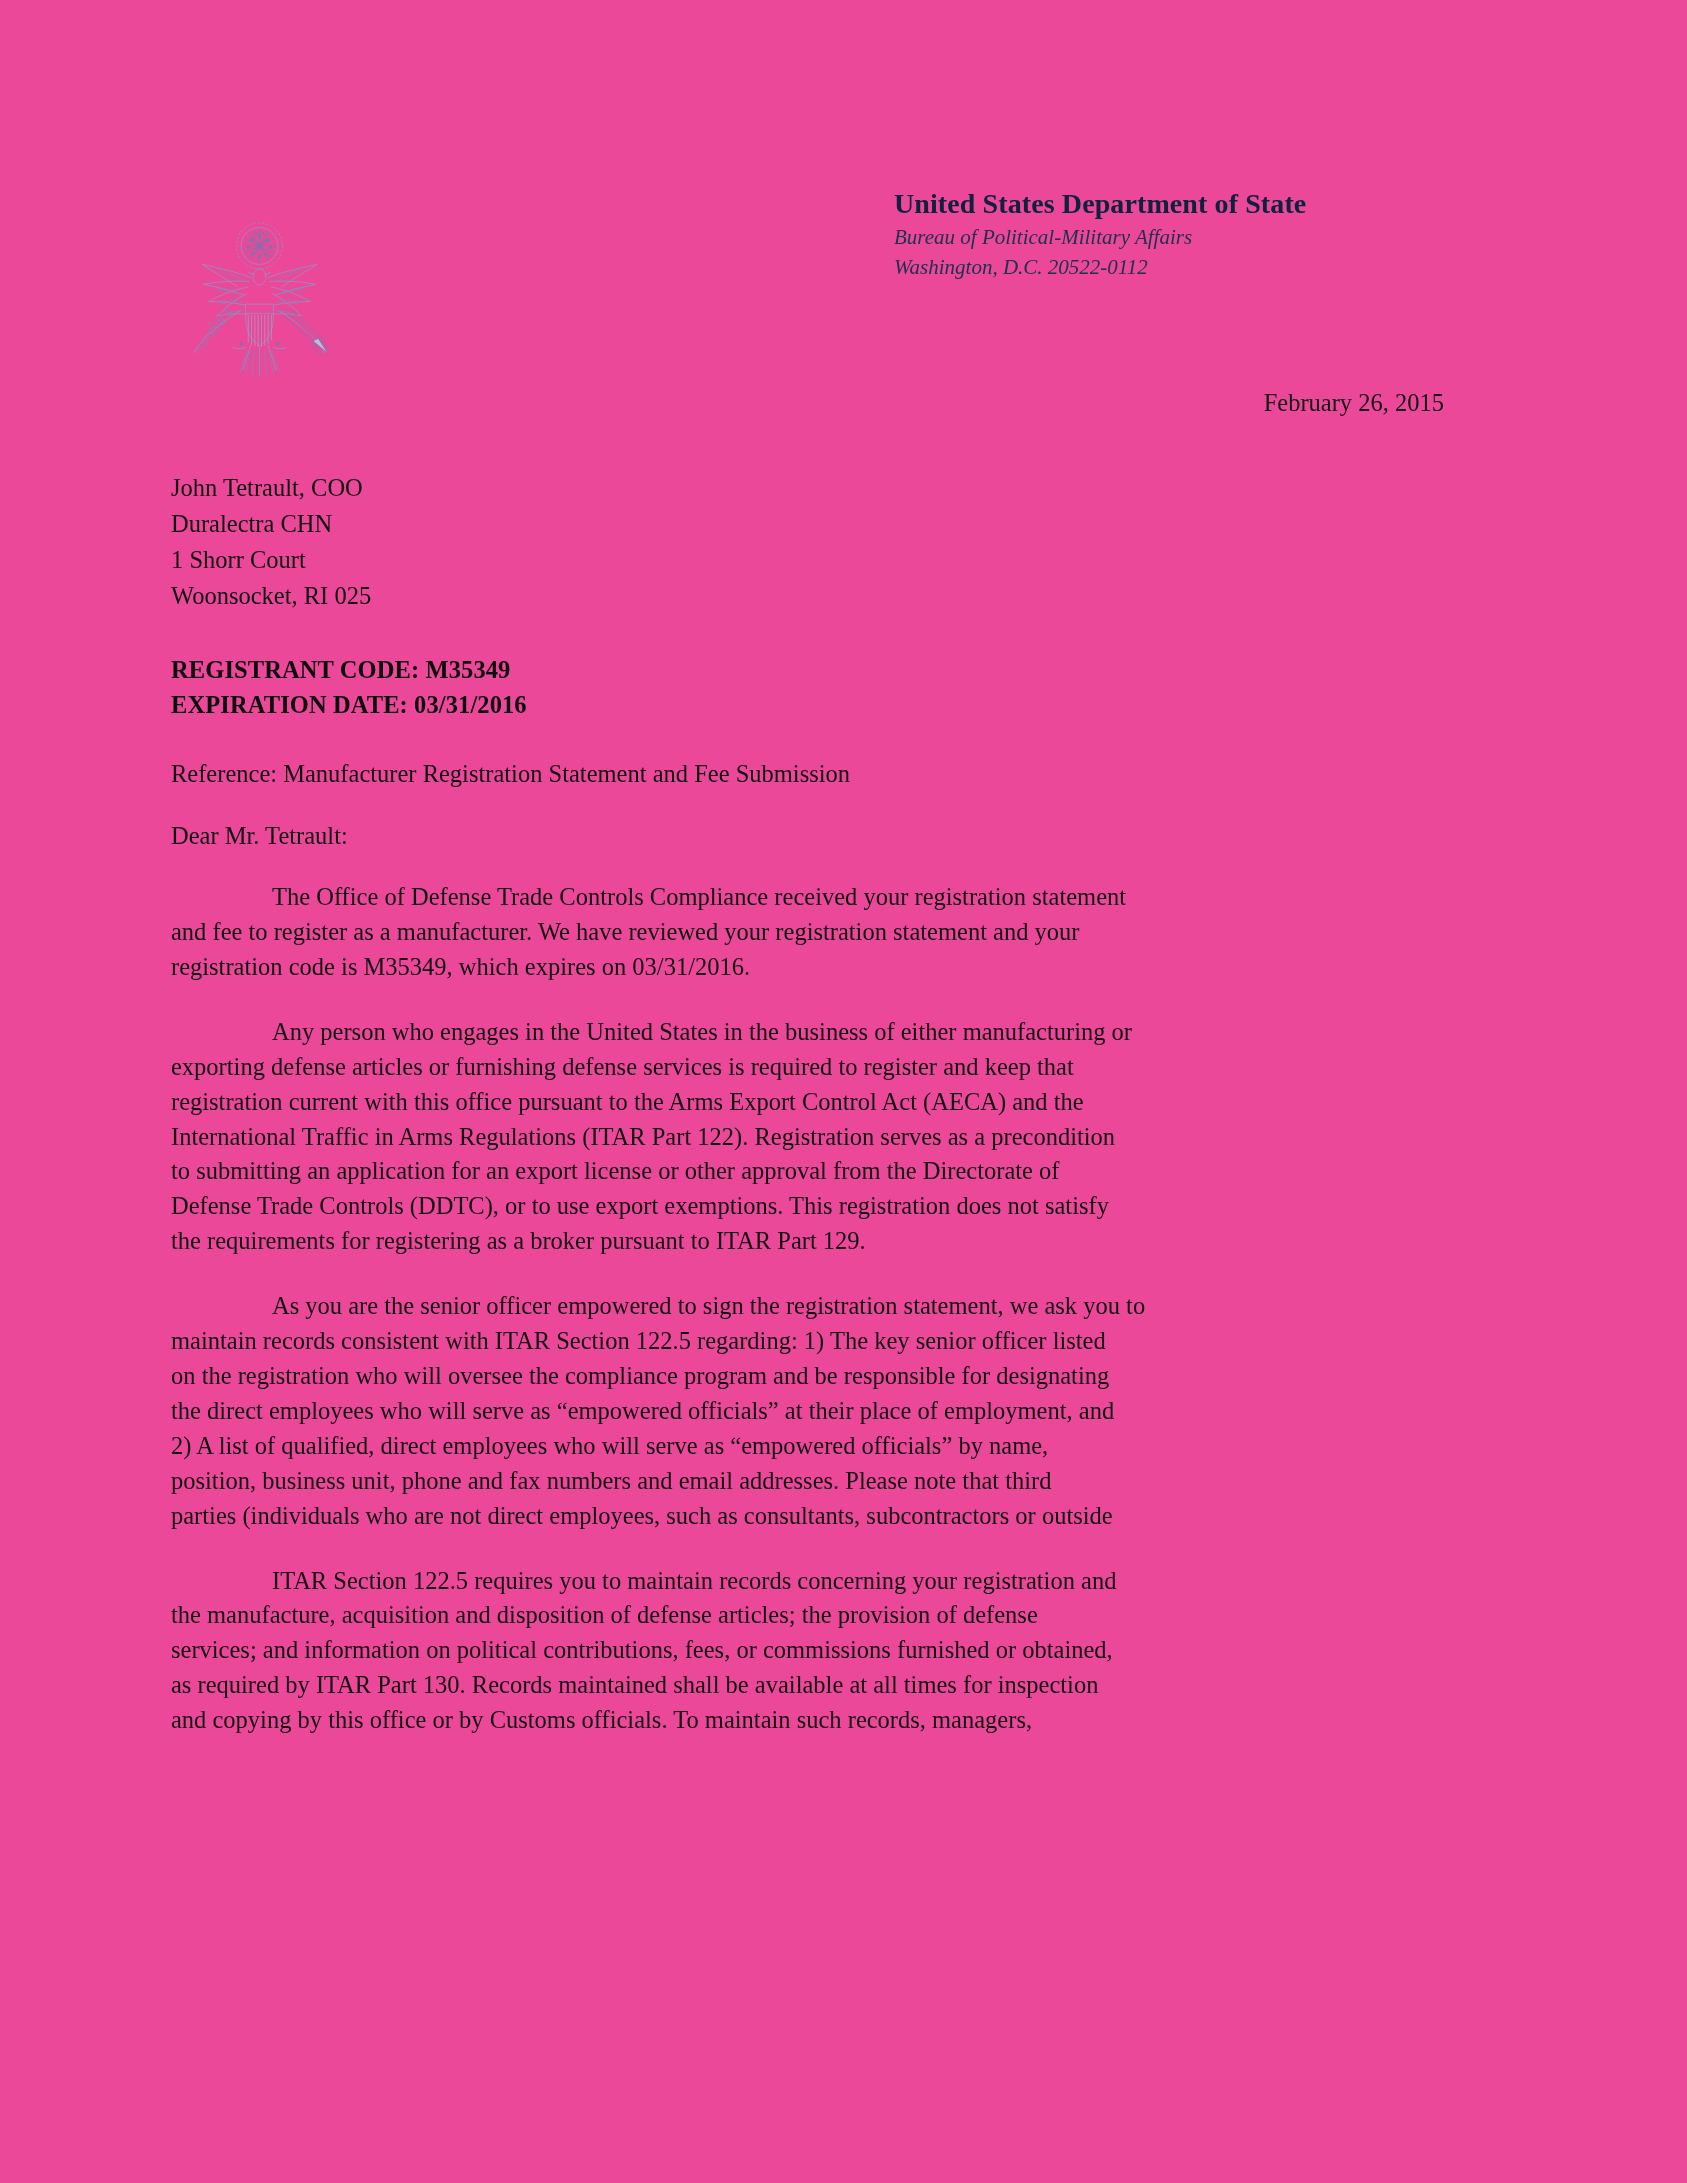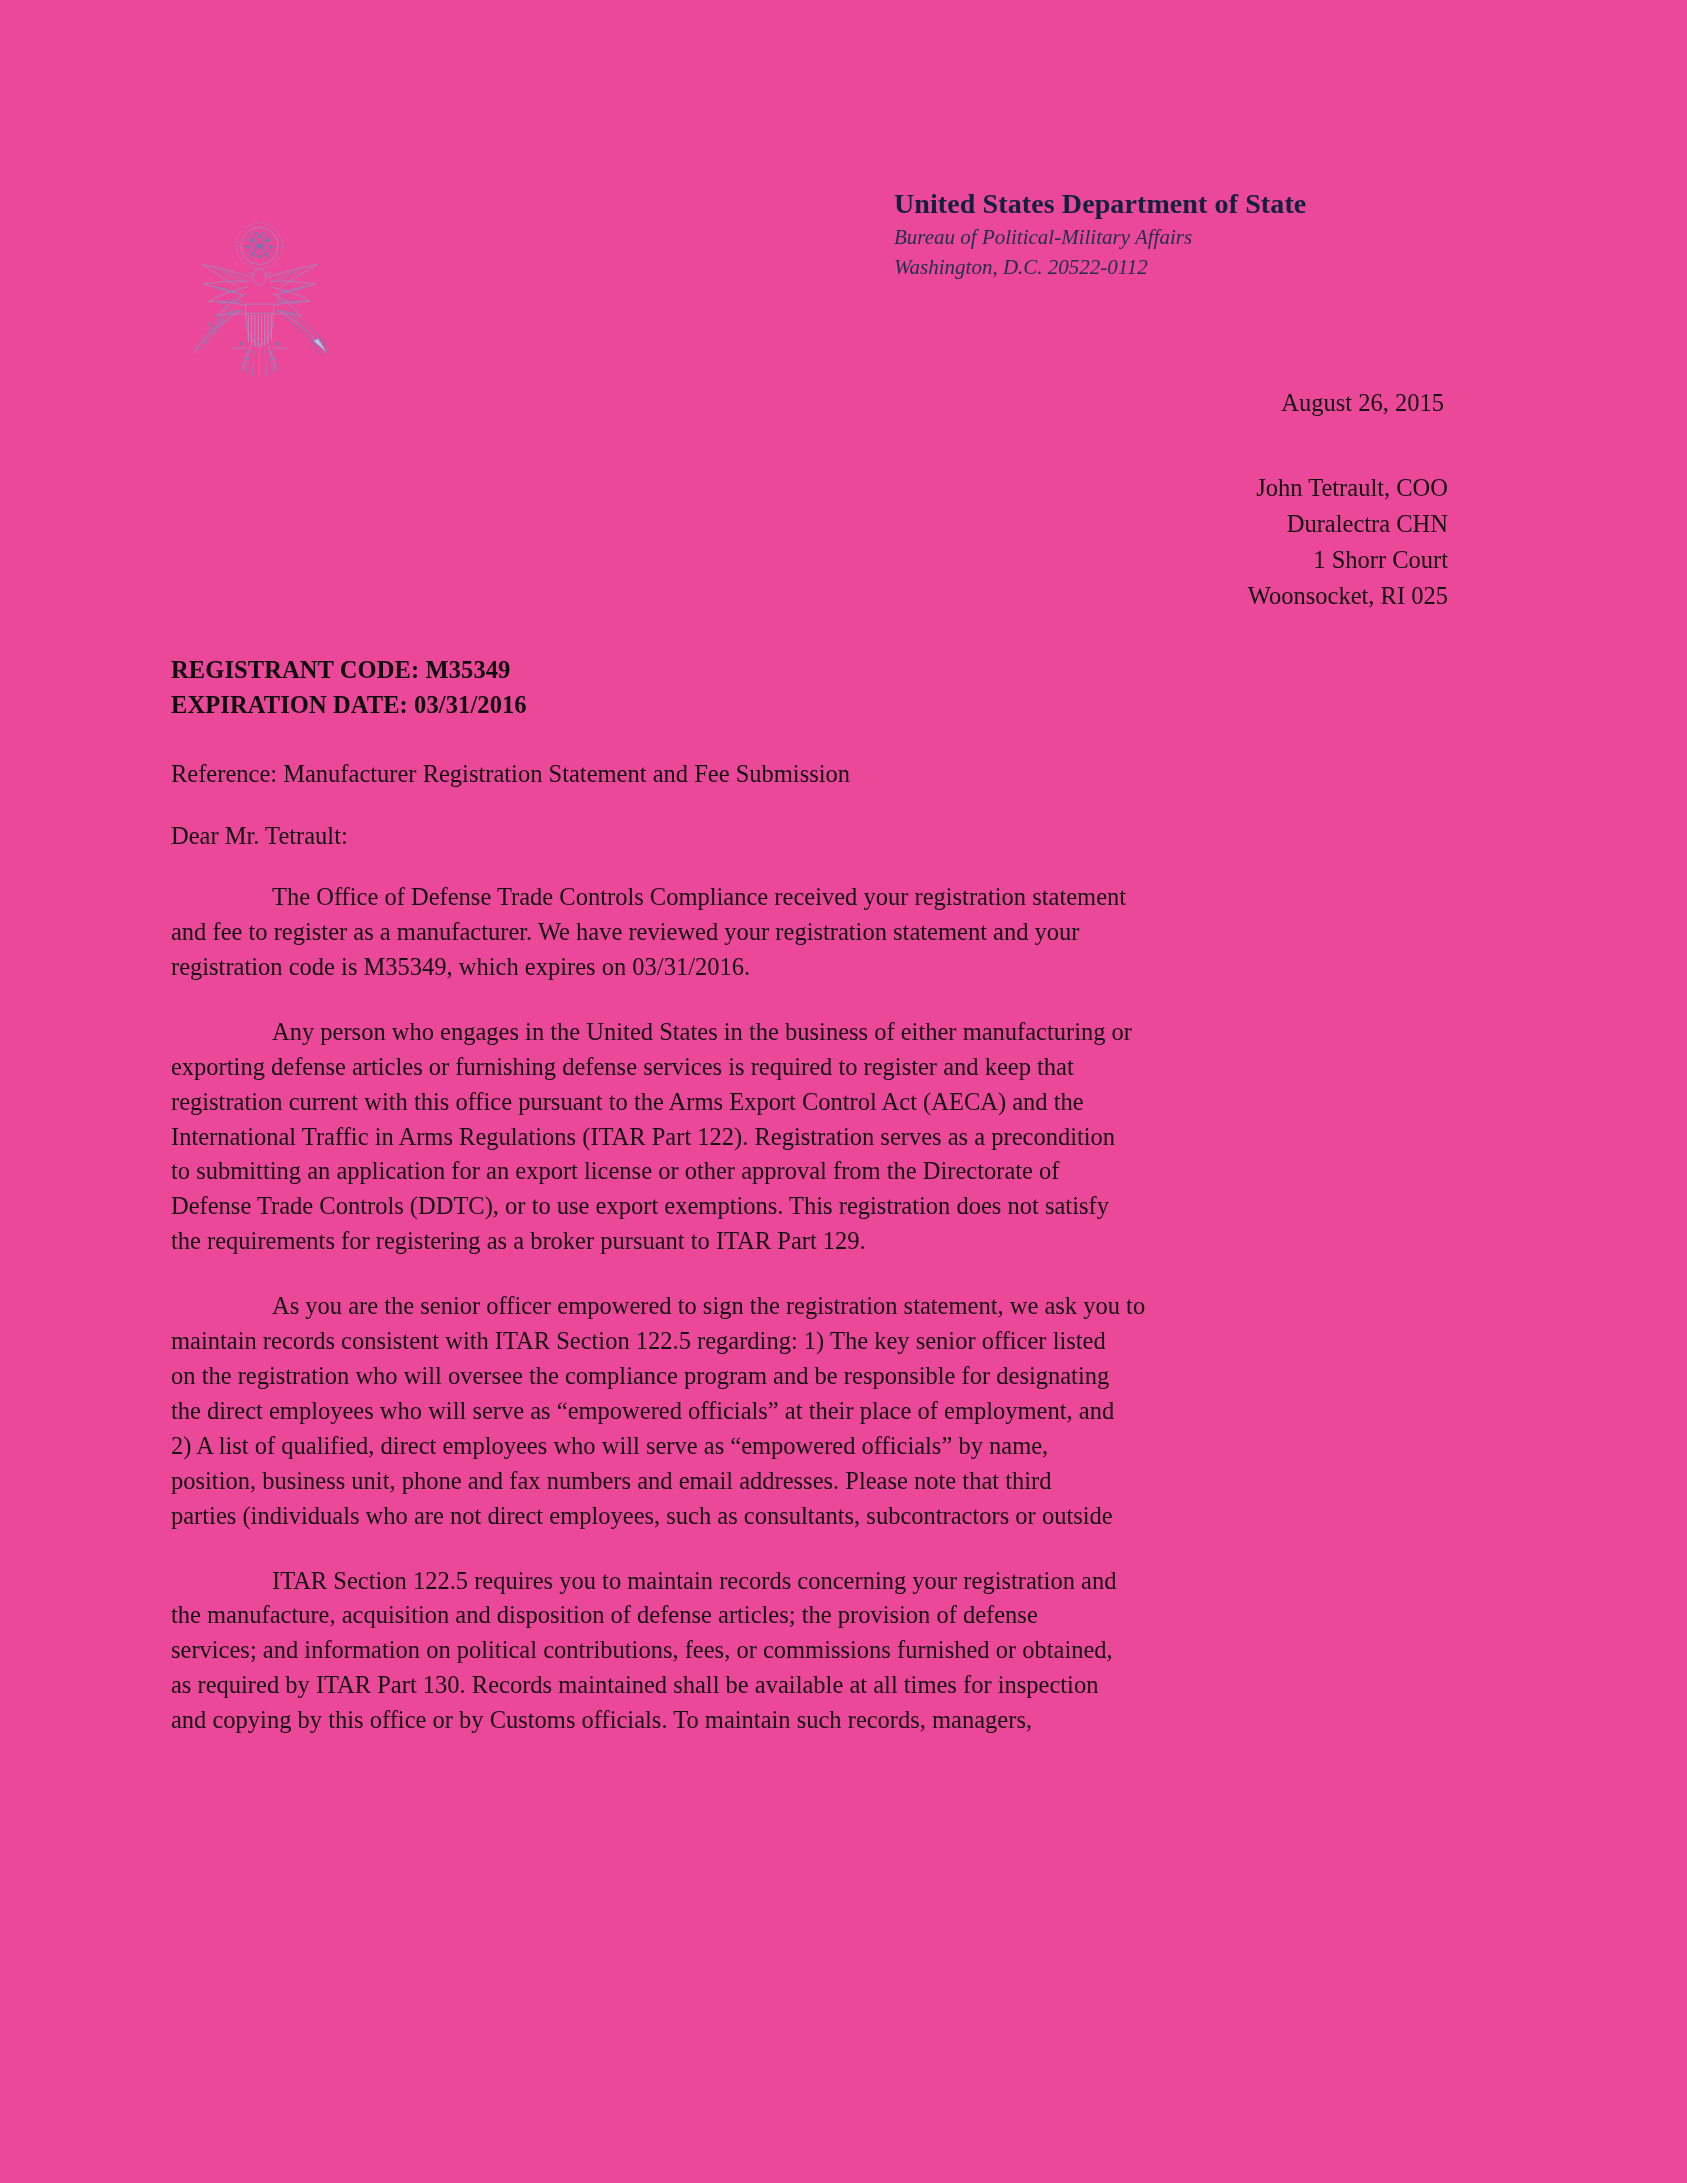--- a/index.html
+++ b/index.html
@@ -67,21 +67,21 @@
     left: 171px;
     top: 470px;
     width: 1277px;
   }
 
   .addr-block {
     font-size: 24.5px;
     line-height: 1.465;
     color: #111;
   }
-  .addr-block div { white-space: nowrap; text-align: right; }
+  .addr-block div { white-space: nowrap; }
 
   .reg-block {
     margin-top: 38px;
     font-size: 24.5px;
     font-weight: bold;
     line-height: 1.44;
     color: #0d0d0d;
     letter-spacing: 0.1px;
   }
   .reg-block div { white-space: nowrap; }
@@ -204,21 +204,21 @@
   </div>
 
   <div class="letterhead">
     <div class="lh-title">United States Department of State</div>
     <div class="lh-sub">
       <div>Bureau of Political-Military Affairs</div>
       <div>Washington, D.C. 20522-0112</div>
     </div>
   </div>
 
-  <div class="date-line">August 26, 2015</div>
+  <div class="date-line">February 26, 2015</div>
 
   <div class="body-area">
 
     <div class="addr-block">
       <div>John Tetrault, COO</div>
       <div>Duralectra CHN</div>
       <div>1 Shorr Court</div>
       <div>Woonsocket, RI 025</div>
     </div>
 

